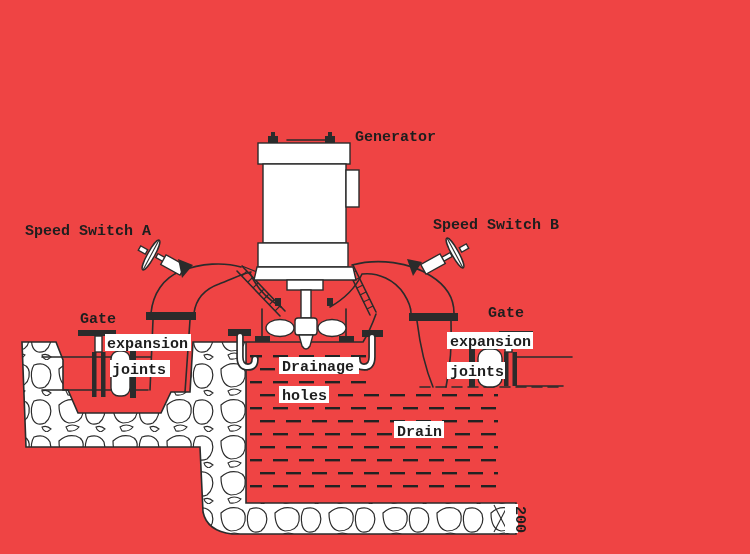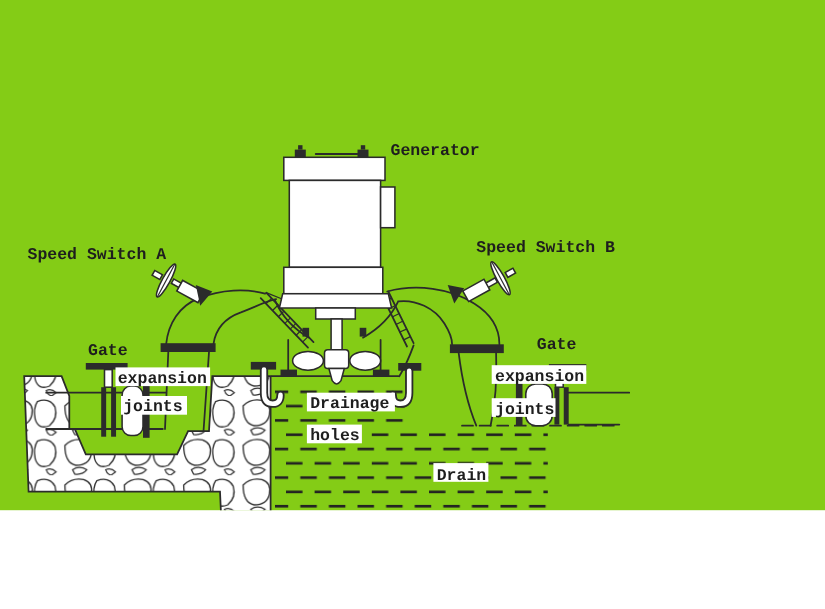--- a/index.html
+++ b/index.html
@@ -1,16 +1,16 @@
 <!DOCTYPE html>
 <html><head>
 <meta charset="utf-8">
 <style>
   html,body{margin:0;padding:0;background:#fff;}
-  .canvas{position:relative;width:750px;height:464px;background:#84cc16;overflow:hidden;
+  .canvas{position:relative;width:750px;height:554px;background:#ef4444;overflow:hidden;
           font-family:"Liberation Mono","DejaVu Sans Mono",monospace;}
   svg{position:absolute;left:0;top:0;}
   text{fill:#1e1e1e;font-family:"Liberation Mono","DejaVu Sans Mono",monospace;
        font-weight:700;font-size:15px;letter-spacing:0px;}
   .ln{stroke:#2b2b2b;stroke-width:1.6;fill:none;stroke-linecap:round;}
   .thin{stroke:#2b2b2b;stroke-width:1.1;fill:none;}
   .dark{fill:#2b2b2b;stroke:none;}
   .wht{fill:#ffffff;stroke:#2b2b2b;stroke-width:1.4;}
 </style>
 </head>

